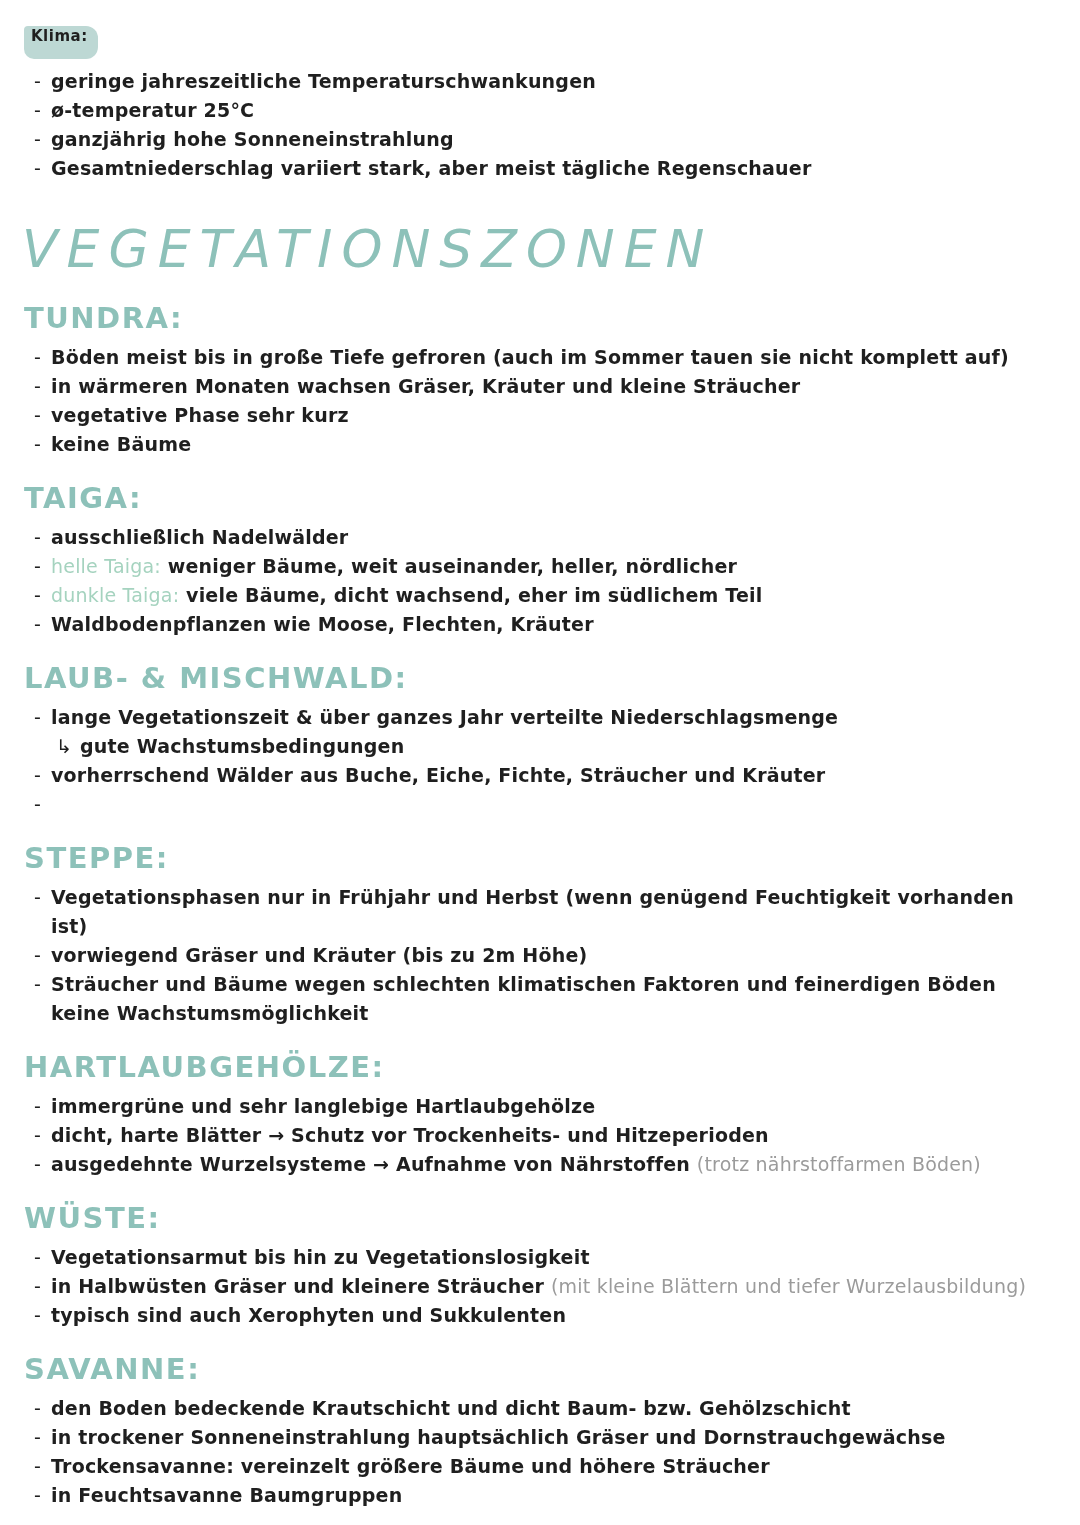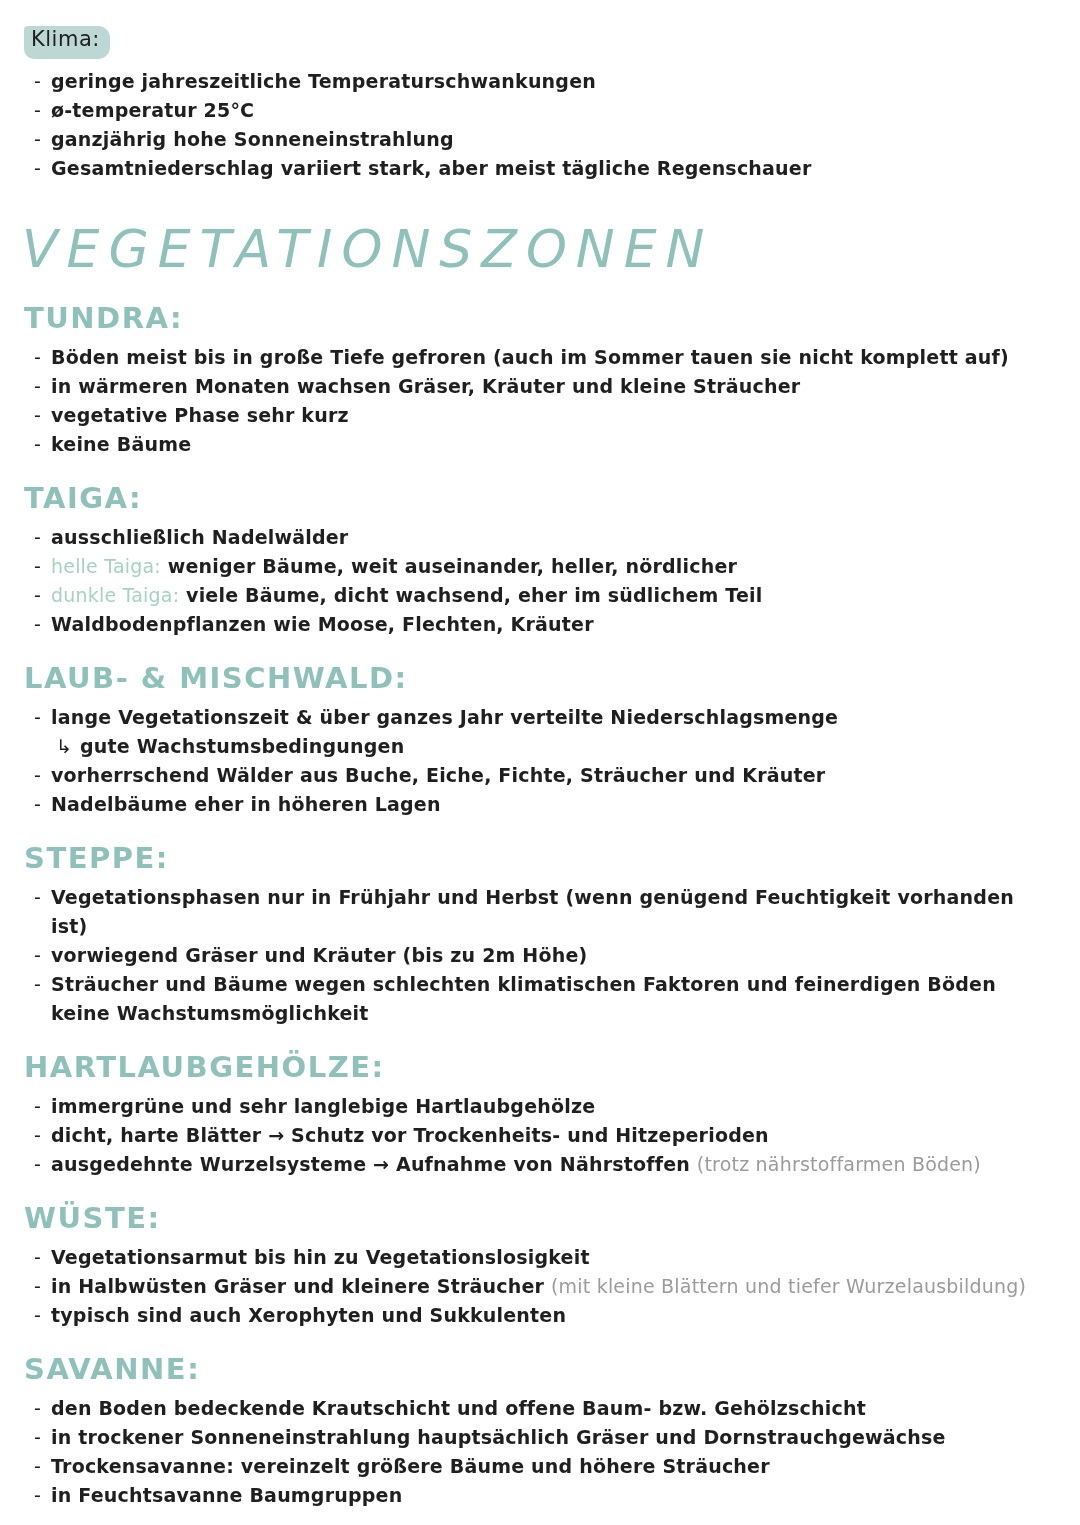--- a/index.html
+++ b/index.html
@@ -22,25 +22,25 @@
   }
   .page {
     width: 1080px;
     height: 1525px;
     padding: 26px 24px 0 24px;
   }
 
   
   .klima-title {
     display: inline-block;
-    font-size: 21px;
-    font-weight: 400;
+    font-size: 15px;
+    font-weight: 700;
     color: var(--body-text);
     background: var(--teal-highlight);
-    padding: 1px 10px 8px 7px;
+    padding: 1px 10px 14px 7px;
     border-radius: 4px 12px 12px 10px;
     letter-spacing: 0.5px;
   }
 
   
   ul.bullets {
     list-style: none;
     margin: 8px 0 0 10px;
     padding: 0;
   }
@@ -164,21 +164,20 @@
           <li class="sub">
             <span class="marker">↳</span>
             <div><span class="seg-body">gute Wachstumsbedingungen</span></div>
           </li>
           <li>
             <span class="marker">-</span>
             <div><span class="seg-body">vorherrschend Wälder aus Buche, Eiche, Fichte, Sträucher und Kräuter</span></div>
           </li>
           <li>
             <span class="marker">-</span>
-            <div><span class="seg-body">Nadelbäume eher in höheren Lagen</span></div>
           </li>
         </ul>
       </section>
       <section class="veg-section">
         <h2 class="sec-title">STEPPE:</h2>
         <ul class="bullets">
           <li>
             <span class="marker">-</span>
             <div><span class="seg-body">Vegetationsphasen nur in Frühjahr und Herbst (wenn genügend Feuchtigkeit vorhanden ist)</span></div>
           </li>
@@ -224,21 +223,21 @@
             <span class="marker">-</span>
             <div><span class="seg-body">typisch sind auch Xerophyten und Sukkulenten</span></div>
           </li>
         </ul>
       </section>
       <section class="veg-section">
         <h2 class="sec-title">SAVANNE:</h2>
         <ul class="bullets">
           <li>
             <span class="marker">-</span>
-            <div><span class="seg-body">den Boden bedeckende Krautschicht und offene Baum- bzw. Gehölzschicht</span></div>
+            <div><span class="seg-body">den Boden bedeckende Krautschicht und dicht Baum- bzw. Gehölzschicht</span></div>
           </li>
           <li>
             <span class="marker">-</span>
             <div><span class="seg-body">in trockener Sonneneinstrahlung hauptsächlich Gräser und Dornstrauchgewächse</span></div>
           </li>
           <li>
             <span class="marker">-</span>
             <div><span class="seg-body">Trockensavanne: vereinzelt größere Bäume und höhere Sträucher</span></div>
           </li>
           <li>

